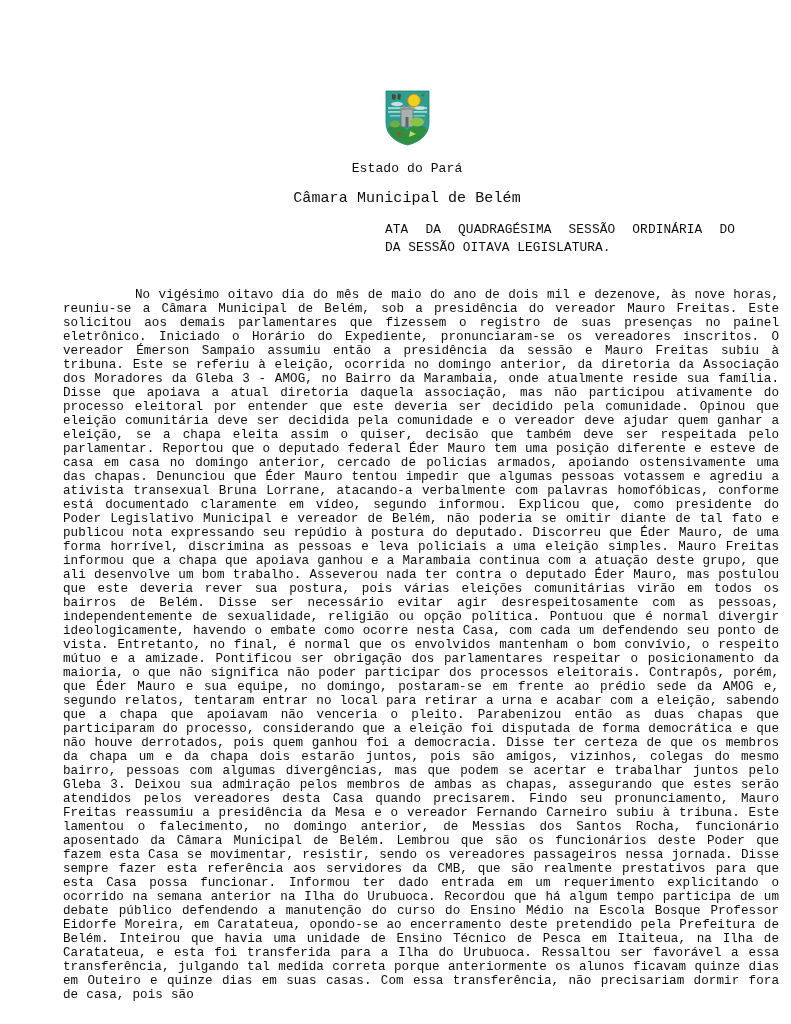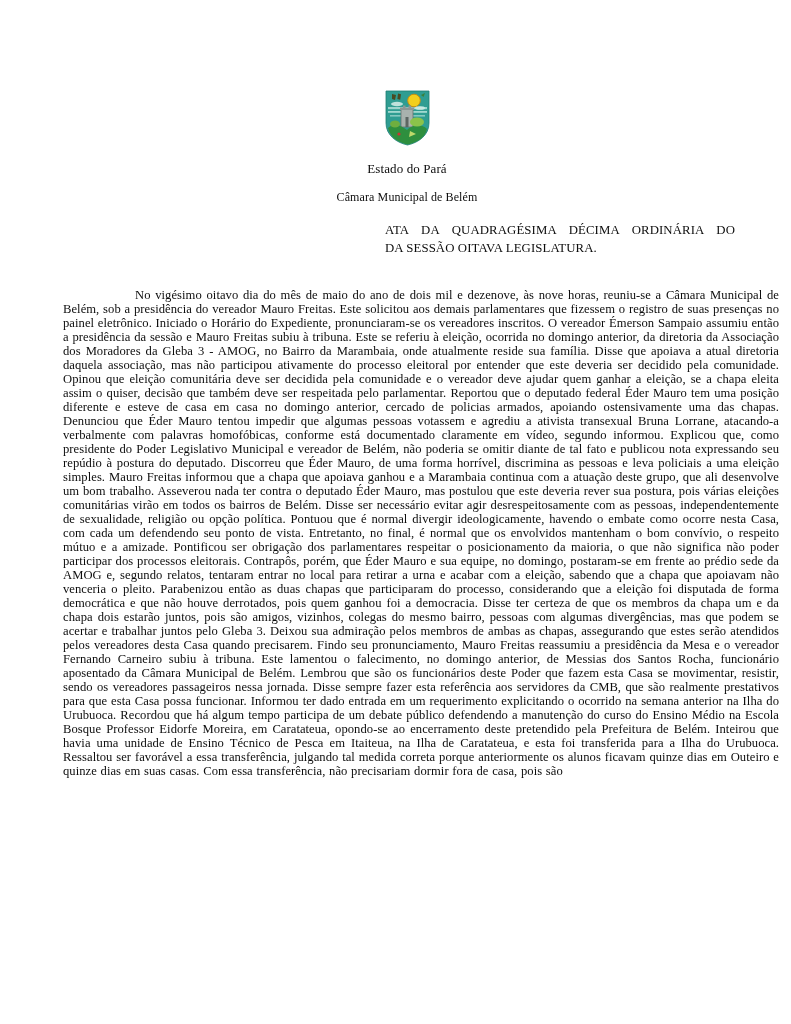--- a/index.html
+++ b/index.html
@@ -3,40 +3,40 @@
 <meta charset="utf-8">
 <style>
   html, body { margin: 0; padding: 0; }
   body { background: #ffffff; }
   .page {
     position: relative;
     width: 791px;
     height: 1024px;
     background: #ffffff;
     overflow: hidden;
-    font-family: Liberation Serif, serif;
+    font-family: Liberation Mono, monospace;
     color: #0d0d0d;
     -webkit-font-smoothing: antialiased;
   }
   .center-band {
     position: absolute;
     left: 35px;
     width: 744px;
     text-align: center;
   }
   .crest-wrap { top: 90px; display: flex; justify-content: center; }
   .crest-wrap svg { display: block; }
   .state-name {
     top: 161px;
     font-size: 13px;
     letter-spacing: 0.1px;
   }
   .org-name {
     top: 190px;
-    font-size: 12px;
+    font-size: 15px;
     letter-spacing: 0.1px;
     text-align: center;
   }
   .title-block {
     position: absolute;
     top: 221px;
     left: 385px;
     width: 350px;
     font-size: 12.8px;
     line-height: 18px;
@@ -92,19 +92,19 @@
       <circle cx="15" cy="44" r="1.6" fill="#cc3333"></circle>
       <path d="M26,41 l6,3 l-7,3 Z" fill="#bdd96a"></path>
     </svg>
   </div>
 
   <div class="center-band state-name">Estado do Pará</div>
 
   <div class="center-band org-name">Câmara Municipal de Belém</div>
 
   <div class="title-block">
-    <div class="title-line">ATA DA QUADRAGÉSIMA DÉCIMA ORDINÁRIA DO</div>
+    <div class="title-line">ATA DA QUADRAGÉSIMA SESSÃO ORDINÁRIA DO</div>
     <div class="title-line last-line">DA SESSÃO OITAVA LEGISLATURA.</div>
   </div>
 
   <div class="minutes-body">No vigésimo oitavo dia do mês de maio do ano de dois mil e dezenove, às nove horas, reuniu-se a Câmara Municipal de Belém, sob a presidência do vereador Mauro Freitas. Este solicitou aos demais parlamentares que fizessem o registro de suas presenças no painel eletrônico. Iniciado o Horário do Expediente, pronunciaram-se os vereadores inscritos. O vereador Émerson Sampaio assumiu então a presidência da sessão e Mauro Freitas subiu à tribuna. Este se referiu à eleição, ocorrida no domingo anterior, da diretoria da Associação dos Moradores da Gleba 3 - AMOG, no Bairro da Marambaia, onde atualmente reside sua família. Disse que apoiava a atual diretoria daquela associação, mas não participou ativamente do processo eleitoral por entender que este deveria ser decidido pela comunidade. Opinou que eleição comunitária deve ser decidida pela comunidade e o vereador deve ajudar quem ganhar a eleição, se a chapa eleita assim o quiser, decisão que também deve ser respeitada pelo parlamentar. Reportou que o deputado federal Éder Mauro tem uma posição diferente e esteve de casa em casa no domingo anterior, cercado de policias armados, apoiando ostensivamente uma das chapas. Denunciou que Éder Mauro tentou impedir que algumas pessoas votassem e agrediu a ativista transexual Bruna Lorrane, atacando-a verbalmente com palavras homofóbicas, conforme está documentado claramente em vídeo, segundo informou. Explicou que, como presidente do Poder Legislativo Municipal e vereador de Belém, não poderia se omitir diante de tal fato e publicou nota expressando seu repúdio à postura do deputado. Discorreu que Éder Mauro, de uma forma horrível, discrimina as pessoas e leva policiais a uma eleição simples. Mauro Freitas informou que a chapa que apoiava ganhou e a Marambaia continua com a atuação deste grupo, que ali desenvolve um bom trabalho. Asseverou nada ter contra o deputado Éder Mauro, mas postulou que este deveria rever sua postura, pois várias eleições comunitárias virão em todos os bairros de Belém. Disse ser necessário evitar agir desrespeitosamente com as pessoas, independentemente de sexualidade, religião ou opção política. Pontuou que é normal divergir ideologicamente, havendo o embate como ocorre nesta Casa, com cada um defendendo seu ponto de vista. Entretanto, no final, é normal que os envolvidos mantenham o bom convívio, o respeito mútuo e a amizade. Pontificou ser obrigação dos parlamentares respeitar o posicionamento da maioria, o que não significa não poder participar dos processos eleitorais. Contrapôs, porém, que Éder Mauro e sua equipe, no domingo, postaram-se em frente ao prédio sede da AMOG e, segundo relatos, tentaram entrar no local para retirar a urna e acabar com a eleição, sabendo que a chapa que apoiavam não venceria o pleito. Parabenizou então as duas chapas que participaram do processo, considerando que a eleição foi disputada de forma democrática e que não houve derrotados, pois quem ganhou foi a democracia. Disse ter certeza de que os membros da chapa um e da chapa dois estarão juntos, pois são amigos, vizinhos, colegas do mesmo bairro, pessoas com algumas divergências, mas que podem se acertar e trabalhar juntos pelo Gleba 3. Deixou sua admiração pelos membros de ambas as chapas, assegurando que estes serão atendidos pelos vereadores desta Casa quando precisarem. Findo seu pronunciamento, Mauro Freitas reassumiu a presidência da Mesa e o vereador Fernando Carneiro subiu à tribuna. Este lamentou o falecimento, no domingo anterior, de Messias dos Santos Rocha, funcionário aposentado da Câmara Municipal de Belém. Lembrou que são os funcionários deste Poder que fazem esta Casa se movimentar, resistir, sendo os vereadores passageiros nessa jornada. Disse sempre fazer esta referência aos servidores da CMB, que são realmente prestativos para que esta Casa possa funcionar. Informou ter dado entrada em um requerimento explicitando o ocorrido na semana anterior na Ilha do Urubuoca. Recordou que há algum tempo participa de um debate público defendendo a manutenção do curso do Ensino Médio na Escola Bosque Professor Eidorfe Moreira, em Caratateua, opondo-se ao encerramento deste pretendido pela Prefeitura de Belém. Inteirou que havia uma unidade de Ensino Técnico de Pesca em Itaiteua, na Ilha de Caratateua, e esta foi transferida para a Ilha do Urubuoca. Ressaltou ser favorável a essa transferência, julgando tal medida correta porque anteriormente os alunos ficavam quinze dias em Outeiro e quinze dias em suas casas. Com essa transferência, não precisariam dormir fora de casa, pois são</div>
 
 </div>
 
 </body></html>

